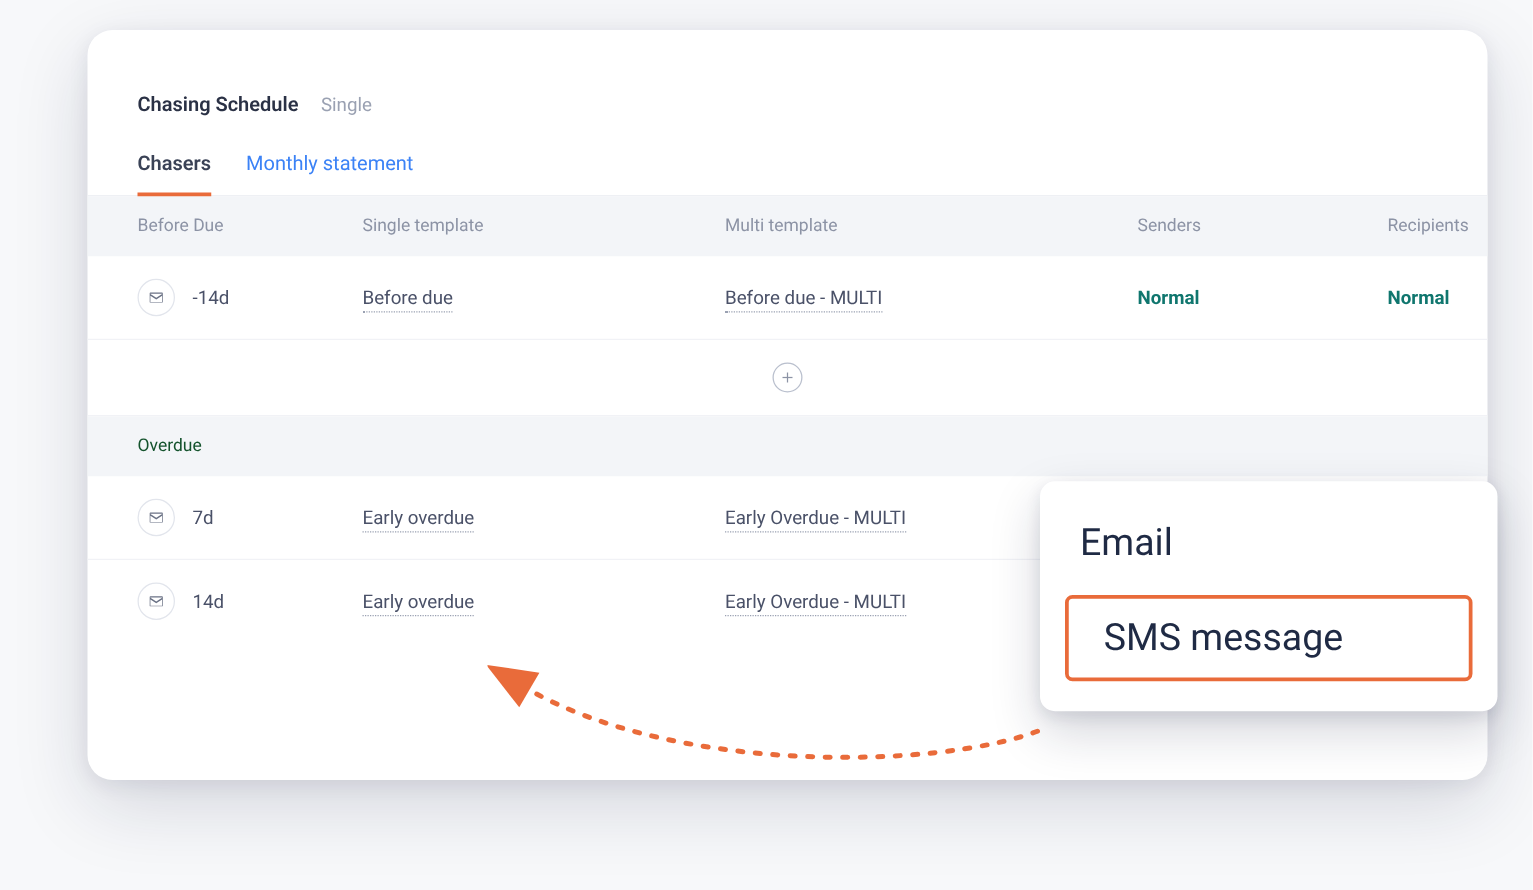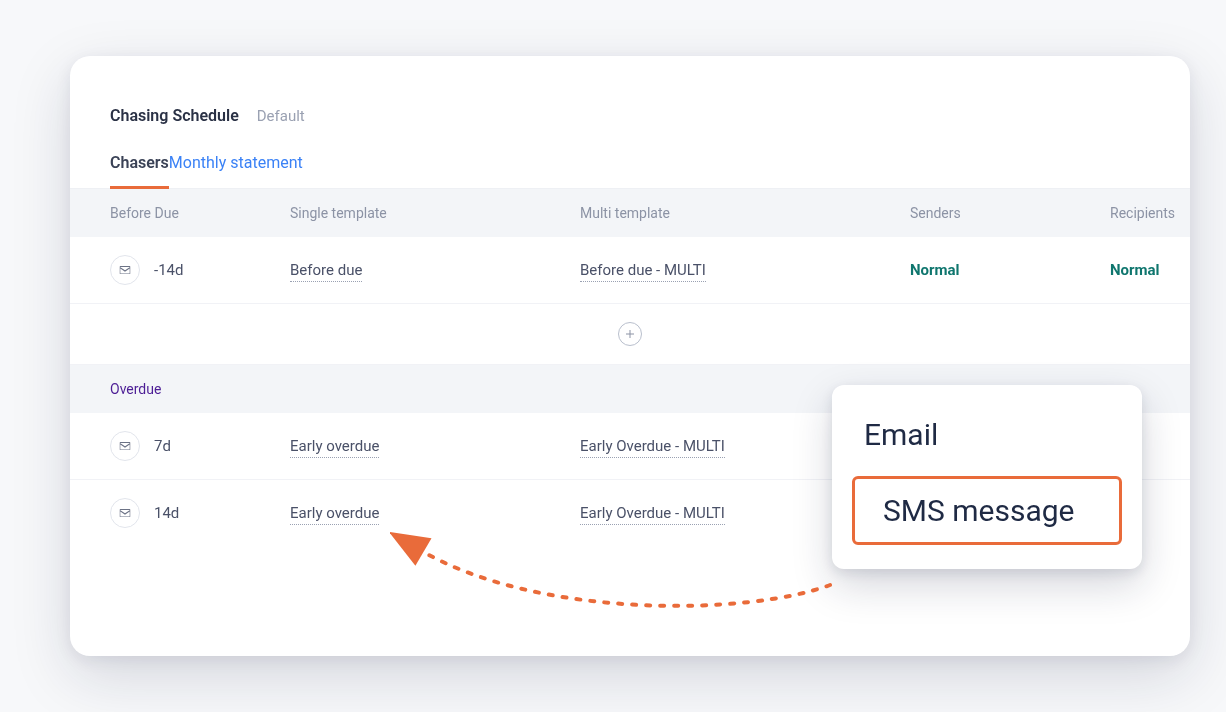--- a/index.html
+++ b/index.html
@@ -7,21 +7,21 @@
     font-family: -apple-system, BlinkMacSystemFont, "Segoe UI", Roboto, Helvetica, Arial, sans-serif;
     background: #f7f8fa;
     width: 1226px;
     height: 712px;
     position: relative;
     overflow: hidden;
   }
   .card {
     position: absolute;
     left: 70px;
-    top: 56px;
+    top: 24px;
     width: 1120px;
     height: 600px;
     background: #fff;
     border-radius: 20px;
     box-shadow: 0 20px 60px rgba(20,30,60,0.15), 0 4px 16px rgba(20,30,60,0.08);
     padding: 50px 0 0 0;
     overflow: hidden;
   }
   .header {
     display: flex;
@@ -33,20 +33,21 @@
     font-size: 16px;
     font-weight: 600;
     color: #2a3145;
   }
   .header .subtitle {
     font-size: 15px;
     color: #9aa1b2;
   }
   .tabs {
     display: flex;
+    gap: 28px;
     padding: 28px 40px 0 40px;
     border-bottom: 1px solid #eef0f4;
   }
   .tab {
     padding-bottom: 14px;
     font-size: 16px;
     color: #3b82f6;
     cursor: pointer;
   }
   .tab.active {
@@ -60,21 +61,21 @@
     padding: 16px 40px;
     display: grid;
     grid-template-columns: 180px 290px 330px 200px 1fr;
     font-size: 14px;
     color: #8c93a5;
   }
   .section-label {
     background: #f3f5f8;
     padding: 16px 40px;
     font-size: 14px;
-    color: #4c1d95;
+    color: #14532d;
   }
   .row {
     padding: 18px 40px;
     display: grid;
     grid-template-columns: 180px 290px 330px 200px 1fr;
     align-items: center;
     font-size: 15px;
     color: #4a5168;
     border-bottom: 1px solid #f1f2f6;
   }
@@ -121,21 +122,21 @@
     justify-content: center;
     cursor: pointer;
     font-size: 16px;
     line-height: 1;
   }
   
   .popover {
     position: absolute;
     left: 832px;
     top: 385px;
-    width: 310px;
+    width: 366px;
     background: #fff;
     border-radius: 12px;
     box-shadow: 0 16px 40px rgba(20,30,60,0.18), 0 4px 12px rgba(20,30,60,0.10);
     padding: 22px 20px 24px 20px;
   }
   .popover .opt {
     font-size: 30px;
     color: #1f2a44;
     padding: 10px 12px;
     border-radius: 6px;
@@ -157,21 +158,21 @@
     pointer-events: none;
   }
 </style>
 </head>
 <body>
 
 <div class="card">
 
   <div class="header">
     <span class="title">Chasing Schedule</span>
-    <span class="subtitle">Default</span>
+    <span class="subtitle">Single</span>
   </div>
 
   <div class="tabs">
     <div class="tab active">Chasers</div>
     <div class="tab">Monthly statement</div>
   </div>
 
   <div class="section-header">
     <div>Before Due</div>
     <div>Single template</div>

